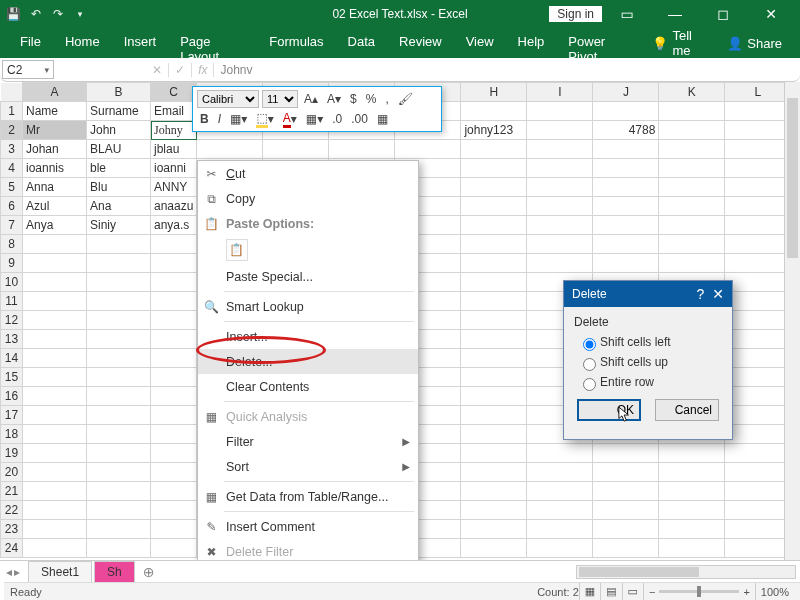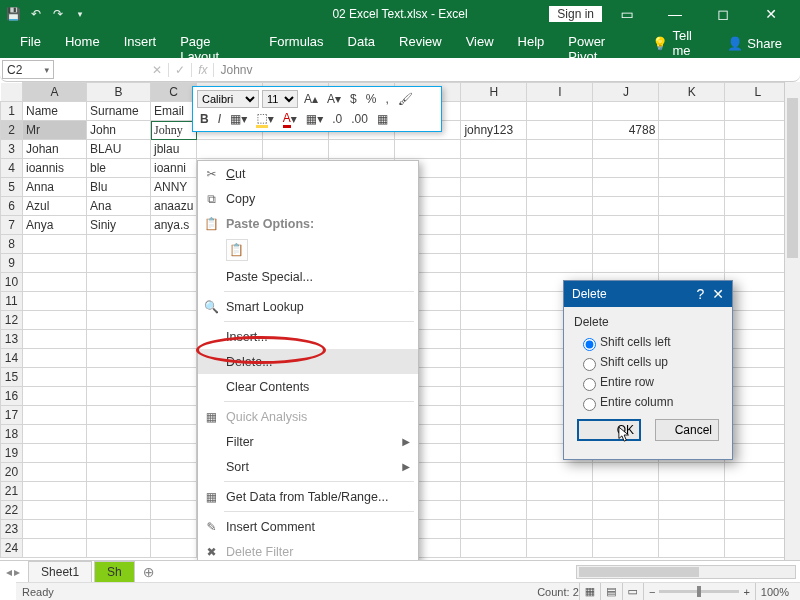--- a/index.html
+++ b/index.html
@@ -73,26 +73,26 @@
   .dlg button.focus { border:1px solid #0a5aa0; outline:1px solid #0a5aa0; outline-offset:-2px; }
   .cursor { position:absolute; width:14px; height:18px; pointer-events:none; }
 
   
   .oval { position:absolute; border:3px solid #d22020; border-radius:50%; pointer-events:none; }
 
   
   .tabs { position:absolute; bottom:18px; left:0; right:0; height:22px; background:#fff; border-top:1px solid #ccc; display:flex; align-items:center; font-size:12px; }
   .tabs .nav { display:flex; gap:2px; padding:0 6px; color:#888; }
   .tabs .tab { padding:3px 12px; border:1px solid #ccc; border-bottom:none; background:#f5f5f5; margin-left:2px; }
-  .tabs .tab.act { background:#84cc16; font-weight:normal; border-bottom:1px solid #fff; }
+  .tabs .tab.act { background:#ec4899; font-weight:normal; border-bottom:1px solid #fff; }
   .tabs .plus { padding:0 8px; color:#888; font-size:14px; }
   .tabs .hscroll { margin-left:auto; width:220px; height:14px; background:#f0f0f0; border:1px solid #ccc; position:relative; margin-right:4px; }
   .tabs .hscroll .thumb { position:absolute; left:2px; top:1px; width:120px; height:10px; background:#cfcfcf; }
 
-  .status { position:absolute; bottom:0; left:16px; right:0; height:18px; background:#f3f3f3; border-top:1px solid #ddd; display:flex; align-items:center; font-size:11px; padding:0 6px; color:#555; }
+  .status { position:absolute; bottom:0; left:4px; right:0; height:18px; background:#f3f3f3; border-top:1px solid #ddd; display:flex; align-items:center; font-size:11px; padding:0 6px; color:#555; }
   .status .sp { flex:1; }
   .status .vbtn { padding:0 5px; border-left:1px solid #ccc; height:100%; display:flex; align-items:center; }
   .status .zoom { display:flex; align-items:center; gap:4px; }
   .status .zslider { width:80px; height:3px; background:#ccc; position:relative; }
   .status .zslider .zt { position:absolute; left:38px; top:-4px; width:4px; height:11px; background:#888; }
 
   
   .vscroll { position:absolute; top:82px; right:0; width:16px; bottom:40px; background:#f0f0f0; border-left:1px solid #ccc; }
   .vscroll .thumb { position:absolute; top:16px; left:2px; width:11px; height:160px; background:#cfcfcf; }
 </style>
@@ -645,21 +645,20 @@
     <span class="tr">
         <span>?</span>
         <span>✕</span>
       </span>
   </div>
   <div class="dlg-body">
     <div class="grp">Delete</div>
     <label><input type="radio" name="d" checked="" style=""><span>Shift cells left</span></label>
     <label><input type="radio" name="d" style=""><span>Shift cells up</span></label>
     <label><input type="radio" name="d" style=""><span>Entire row</span></label>
-    <label><input type="radio" name="d" style=""><span>Entire column</span></label>
     <div class="btns">
       <button class="focus"><span>OK</span>
         <svg class="cursor" style="left:40px; top:6px;" viewBox="0 0 16 20">
             <path d="M1 1 L1 14 L4.5 11 L7 17 L9.5 16 L7 10 L12 10 Z" fill="#fff" stroke="#000" stroke-width="1"></path>
           </svg>
       </button>
       <button>Cancel</button>
     </div>
   </div>
 </div>

